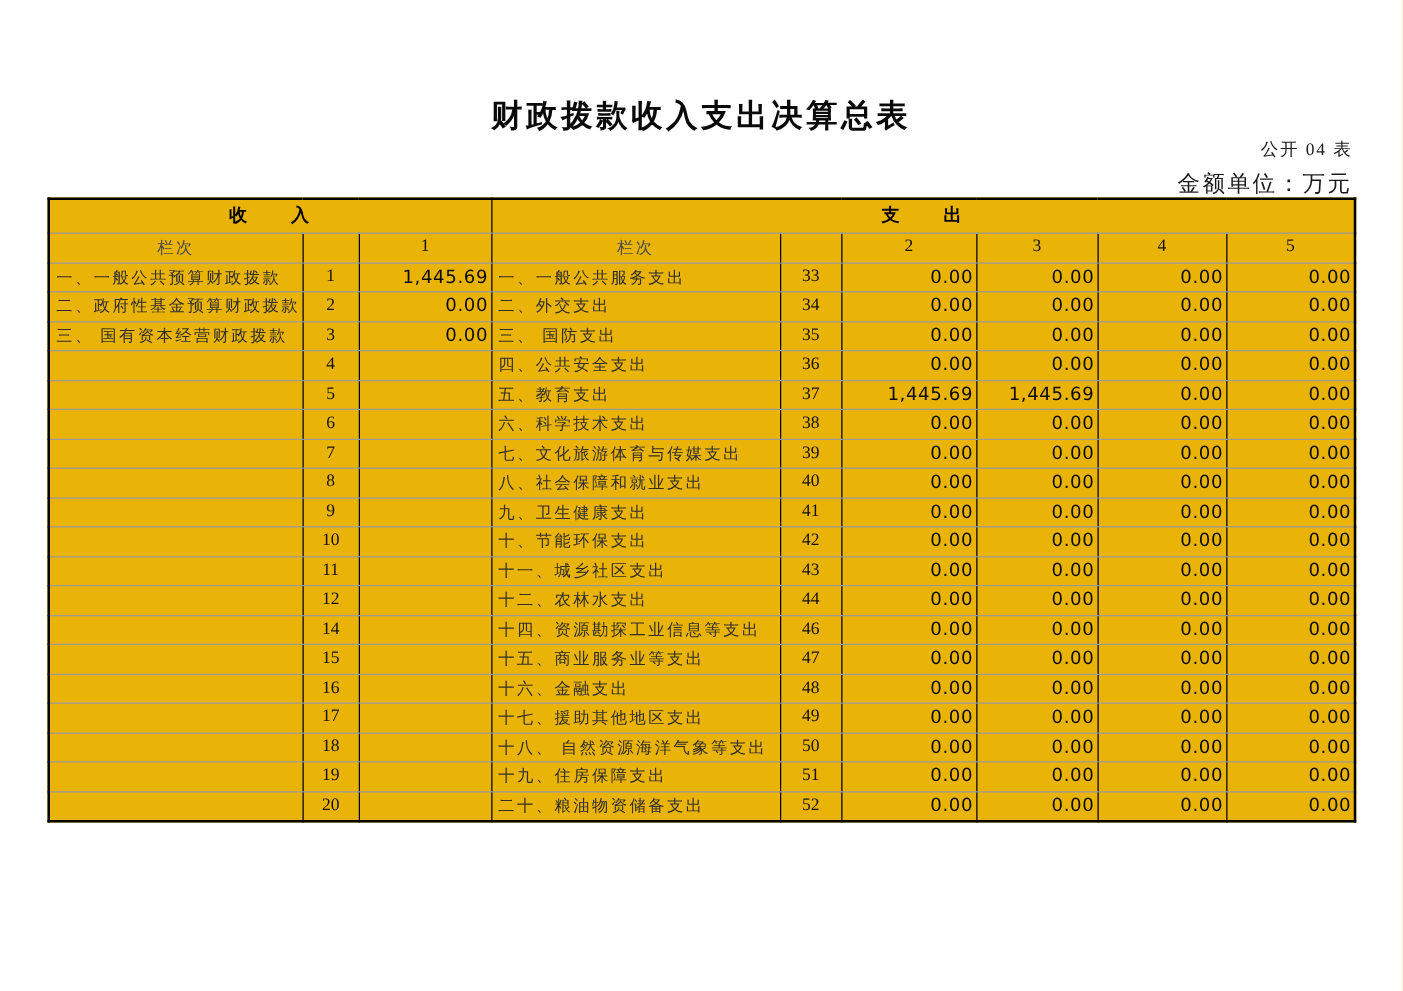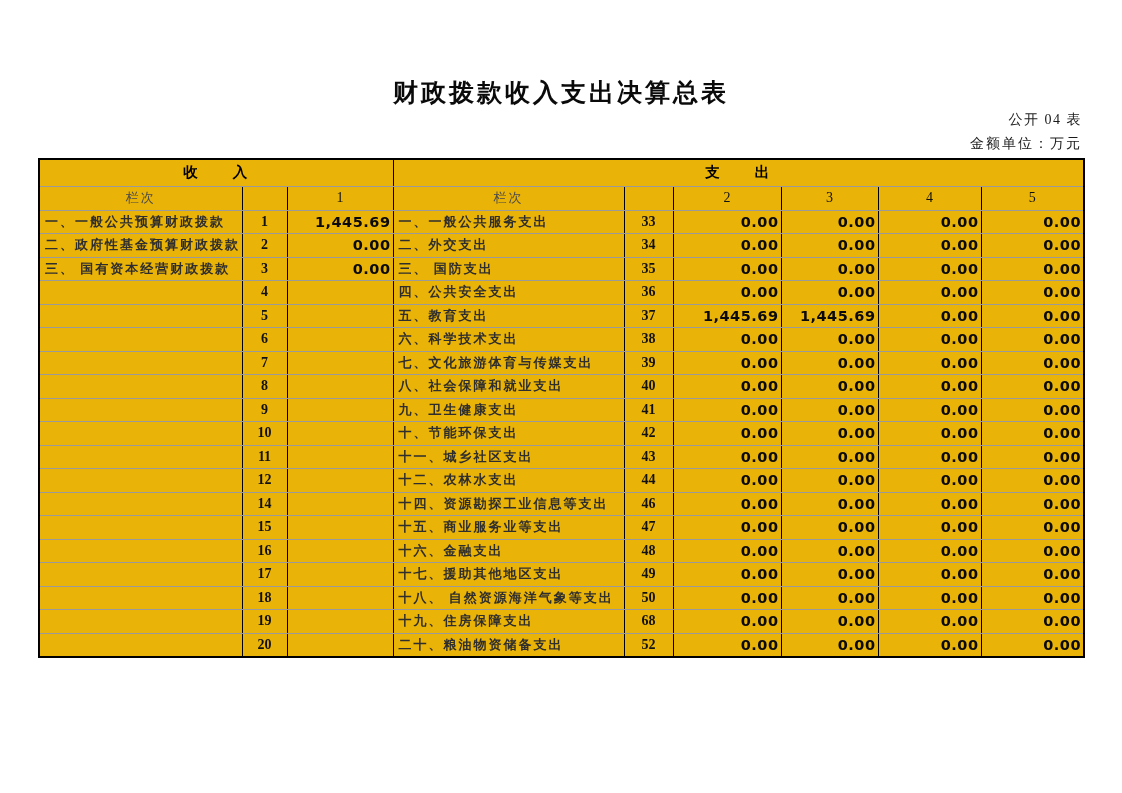--- a/index.html
+++ b/index.html
@@ -16,40 +16,40 @@
   .table-code {
     position: absolute; top: 111px; right: 40px;
     font-size: 14px; letter-spacing: 1.5px; color: #1a1a1a;
   }
   .department {
     position: absolute; top: 135px; left: 40px;
     font-size: 14px; letter-spacing: 2.5px; color: #3a3a3a;
   }
   .unit {
     position: absolute; top: 135px; right: 40px;
-    font-size: 14px; letter-spacing: 2px; color: #1a1a1a;
+    font-size: 18px; letter-spacing: 2px; color: #1a1a1a;
   }
 
   table.fintable {
     position: absolute; left: 38px; top: 158px; width: 1045px;
     border-collapse: collapse; table-layout: fixed; background: #eab308;
     border: 2px solid #000;
   }
   .fintable th, .fintable td {
     border-left: 1.5px solid #000;
     border-right: 1.5px solid #000;
     border-top: 1px solid #9a9a9a;
     border-bottom: 1px solid #9a9a9a;
     overflow: hidden;
     vertical-align: middle;
   }
   tr.r-sec  { height: 27px; }
   tr.r-head { height: 44px; }
   tr.r-idx  { height: 24px; }
-  tbody tr  { height: 23.5px; font-weight: bold; }
+  tbody tr  { height: 23.5px; }
 
   .sec-th { font-size: 14.5px; font-weight: 700; letter-spacing: 2px; text-align: center; }
   .head-th { font-size: 13.5px; font-weight: 700; letter-spacing: 1px; text-align: center;
              white-space: pre-line; line-height: 1.45; padding: 0 4px; }
 
   .c-index { text-align: center; font-size: 13px; letter-spacing: 2px; color: #4a4a4a; }
   .c-index-num { text-align: center; font-size: 14px; color: #111; }
 
   .c-item { text-align: left; padding-left: 5px; padding-right: 2px;
             font-size: 13px; letter-spacing: 2px; white-space: nowrap; color: #2e2e2e; }
@@ -282,21 +282,21 @@
           <td class="c-num">0.00</td>
           <td class="c-num">0.00</td>
           <td class="c-num">0.00</td>
           <td class="c-num">0.00</td>
         </tr>
         <tr>
           <td class="c-item"></td>
           <td class="c-line">19</td>
           <td class="c-num"></td>
           <td class="c-item">十九、住房保障支出</td>
-          <td class="c-line">68</td>
+          <td class="c-line">51</td>
           <td class="c-num">0.00</td>
           <td class="c-num">0.00</td>
           <td class="c-num">0.00</td>
           <td class="c-num">0.00</td>
         </tr>
         <tr>
           <td class="c-item"></td>
           <td class="c-line">20</td>
           <td class="c-num"></td>
           <td class="c-item">二十、粮油物资储备支出</td>

